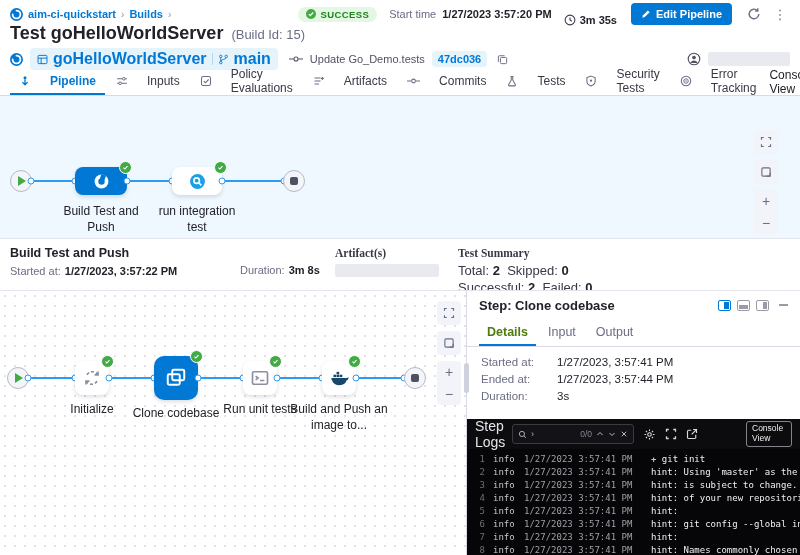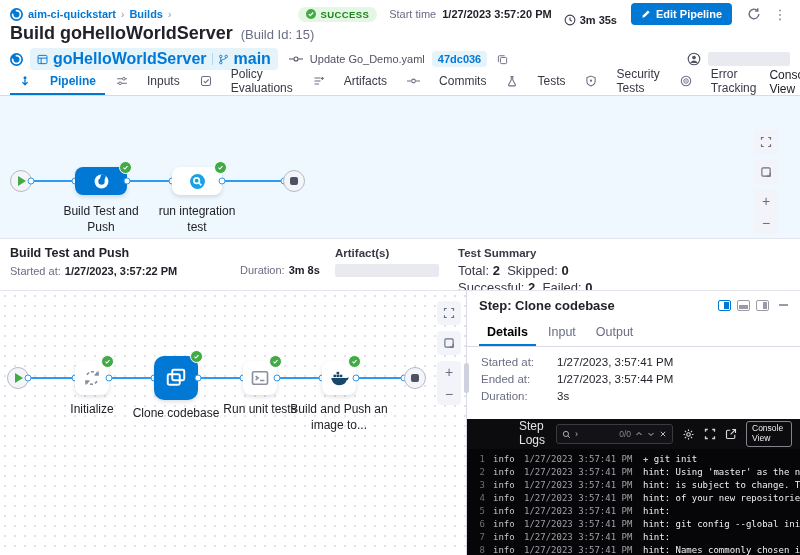--- a/index.html
+++ b/index.html
@@ -82,67 +82,67 @@
 
   
   .dstrip { height:52px; flex:none; display:flex; padding:7px 10px 6px; gap:0;
     border-top:1px solid #e3e4ec; background:#fff; }
   .dcol1 { width:230px; }
   .dtitle { font-size:12.5px; font-weight:bold; margin-bottom:5px; }
   .drow { display:flex; gap:4px; font-size:11px; }
   .dlabel { color:#6b6d85; }
   .dval { color:#22222a; font-weight:bold; }
   .dcol2 { width:123px; padding-top:1px; }
-  .dcol2 .dhead, .dcol3 .dhead { font-size:11.5px; font-weight:bold; color:#383946; margin-bottom:4px; }
+  .dcol2 .dhead, .dcol3 .dhead { font-size:11.5px; font-weight:bold; color:#383946; margin-bottom:4px;font-family:Liberation Serif, serif; }
   .dcol3 { padding-top:1px; }
   .tsline { font-size:13px; color:#383946; margin-bottom:2px; }
   .tsline b { color:#22222a; }
 
   
   .panel { width:334px; flex:none; border-left:1px solid #d9dae6; display:flex;
     flex-direction:column; background:#fff; }
   .phead { height:28px; display:flex; align-items:center; padding:0 12px; gap:6px; }
   .ptitle { font-size:13px; font-weight:bold; flex:1; }
   .layic { width:13px; height:11px; border:1px solid #9a9ba6; border-radius:2px;
     position:relative; cursor:pointer; }
   .layic .fill { position:absolute; background:#9a9ba6; }
   .layic.active { border-color:#0278d5; }
   .layic.active .fill { background:#0278d5; }
   .mindash { width:9px; height:2px; background:#9a9ba6; margin-left:4px; cursor:pointer; }
   .ptabs { height:28px; display:flex; gap:4px; padding:0 12px; border-bottom:1px solid #d9dae6; }
   .ptab { display:flex; align-items:center; padding:0 8px; font-size:12.5px; color:#6b6d85;
     cursor:pointer; border-bottom:2px solid transparent; }
-  .ptab.active { color:#000000; font-weight:bold; border-bottom-color:#0278d5;text-align:center; }
+  .ptab.active { color:#4d7c0f; font-weight:bold; border-bottom-color:#0278d5;text-align:center; }
   .pfields { height:72px; padding:9px 14px 0; }
   .frow { display:flex; margin-bottom:5px; }
   .flabel { width:62px; font-size:11.5px; color:#6b6d85; }
   .fval { font-size:11.5px; color:#22222a; padding-left:14px; }
 
   
   .console { flex:1; min-height:0; background:#060608; display:flex; flex-direction:column; }
   .chead { height:30px; flex:none; display:flex; align-items:center; gap:9px; padding:0 8px;
     background:#0c0c0f; }
-  .ctitle { font-size:12px; color:#e6e6ea; line-height:1.15; width:28px;margin-left:44px; }
+  .ctitle { font-size:14px; color:#e6e6ea; line-height:1.15; width:28px; }
   .searchbox { flex:1; max-width:122px; height:20px; background:#131317; border:1px solid #3a3a41;
     border-radius:3px; display:flex; align-items:center; gap:4px; padding:0 5px; color:#9b9ba3; }
   .searchbox input { flex:1; min-width:10px; background:transparent; border:none; outline:none;
     color:#e6e6ea; font-size:9px; width:20px; }
   .scount { font-size:8.5px; color:#85858d; }
   .sic { color:#b9b9c0; font-size:9px; cursor:pointer; line-height:1; }
   .cico { color:#d8d8dd; cursor:pointer; display:inline-flex; }
   .cvbtn { margin-left:auto; border:1px solid #84848c; border-radius:3px; color:#f0f0f3;
     font-size:8.5px; line-height:1.15; padding:2px 5px; background:none; cursor:pointer;
     text-align:left; width:46px; }
   .clines { flex:1; overflow:hidden; padding:4px 0 0 6px; font-family:"DejaVu Sans Mono", monospace;
     font-size:9px; }
   .cline { display:flex; white-space:nowrap; line-height:13px; }
   .lnum { width:12px; text-align:right; color:#6e7079; flex:none; }
   .llev { width:24px; margin-left:8px; color:#c7c8cc; flex:none; }
   .ltime { width:112px; margin-left:7px; color:#9fa0a8; flex:none; }
-  .lmsg { margin-left:7px; color:#f1f1f3; }
+  .lmsg { margin-left:15px; color:#f1f1f3; }
 
   .resize-handle { position:absolute; right:-3px; top:72px; width:5px; height:30px;
     border-radius:3px; background:#cfd1dc; cursor:col-resize; z-index:5; }
   svg { display:block; }
 </style>
 </head>
 <body>
 
 <div class="page">
 
@@ -191,21 +191,21 @@
       </button>
       <button class="iconbtn" style="margin-left:6px;">
         <svg width="14" height="14" viewBox="0 0 16 16">
             <path d="M13.5 8a5.5 5.5 0 1 1-1.7-4" stroke="#6b6d85" stroke-width="1.6" fill="none"></path>
             <path d="M12.3 1.5v3h-3" stroke="#6b6d85" stroke-width="1.6" fill="none"></path>
           </svg>
       </button>
       <button class="iconbtn kebab">⋮</button>
     </div>
     <div class="row2">
-      <span class="title">Build goHelloWorldServer</span>
+      <span class="title">Test goHelloWorldServer</span>
       <span class="buildid">(Build Id: 15)</span>
     </div>
     <div class="row3">
       <span>
         <svg width="13" height="13" viewBox="0 0 16 16">
             <circle cx="8" cy="8" r="8" fill="#0278d5"></circle>
             <path d="M8 3.2a4.8 4.8 0 1 1-4.8 4.8" stroke="#fff" stroke-width="2.2" fill="none" stroke-linecap="round"></path>
           </svg>
       </span>
       <span class="chip">
@@ -226,21 +226,21 @@
             </svg>
         </span>
         <span>main</span>
       </span>
       <span style="margin-left:4px;">
         <svg width="14" height="10" viewBox="0 0 18 12">
             <circle cx="9" cy="6" r="2.6" stroke="#4f5162" fill="none" stroke-width="1.4"></circle>
             <path d="M0 6h6M12 6h6" stroke="#4f5162" stroke-width="1.4"></path>
           </svg>
       </span>
-      <span class="commitmsg">Update Go_Demo.yaml</span>
+      <span class="commitmsg">Update Go_Demo.tests</span>
       <span class="sha">47dc036</span>
       <button class="iconbtn" style="width:16px;height:16px;">
         <svg width="11" height="11" viewBox="0 0 16 16">
             <rect x="5" y="5" width="9" height="9" rx="1.5" stroke="#6b6d85" fill="none" stroke-width="1.4"></rect>
             <path d="M11 2.5H3.5A1.5 1.5 0 0 0 2 4v7.5" stroke="#6b6d85" fill="none" stroke-width="1.4"></path>
           </svg>
       </button>
       <div class="sp"></div>
       <span>
         <svg width="14" height="14" viewBox="0 0 16 16">

